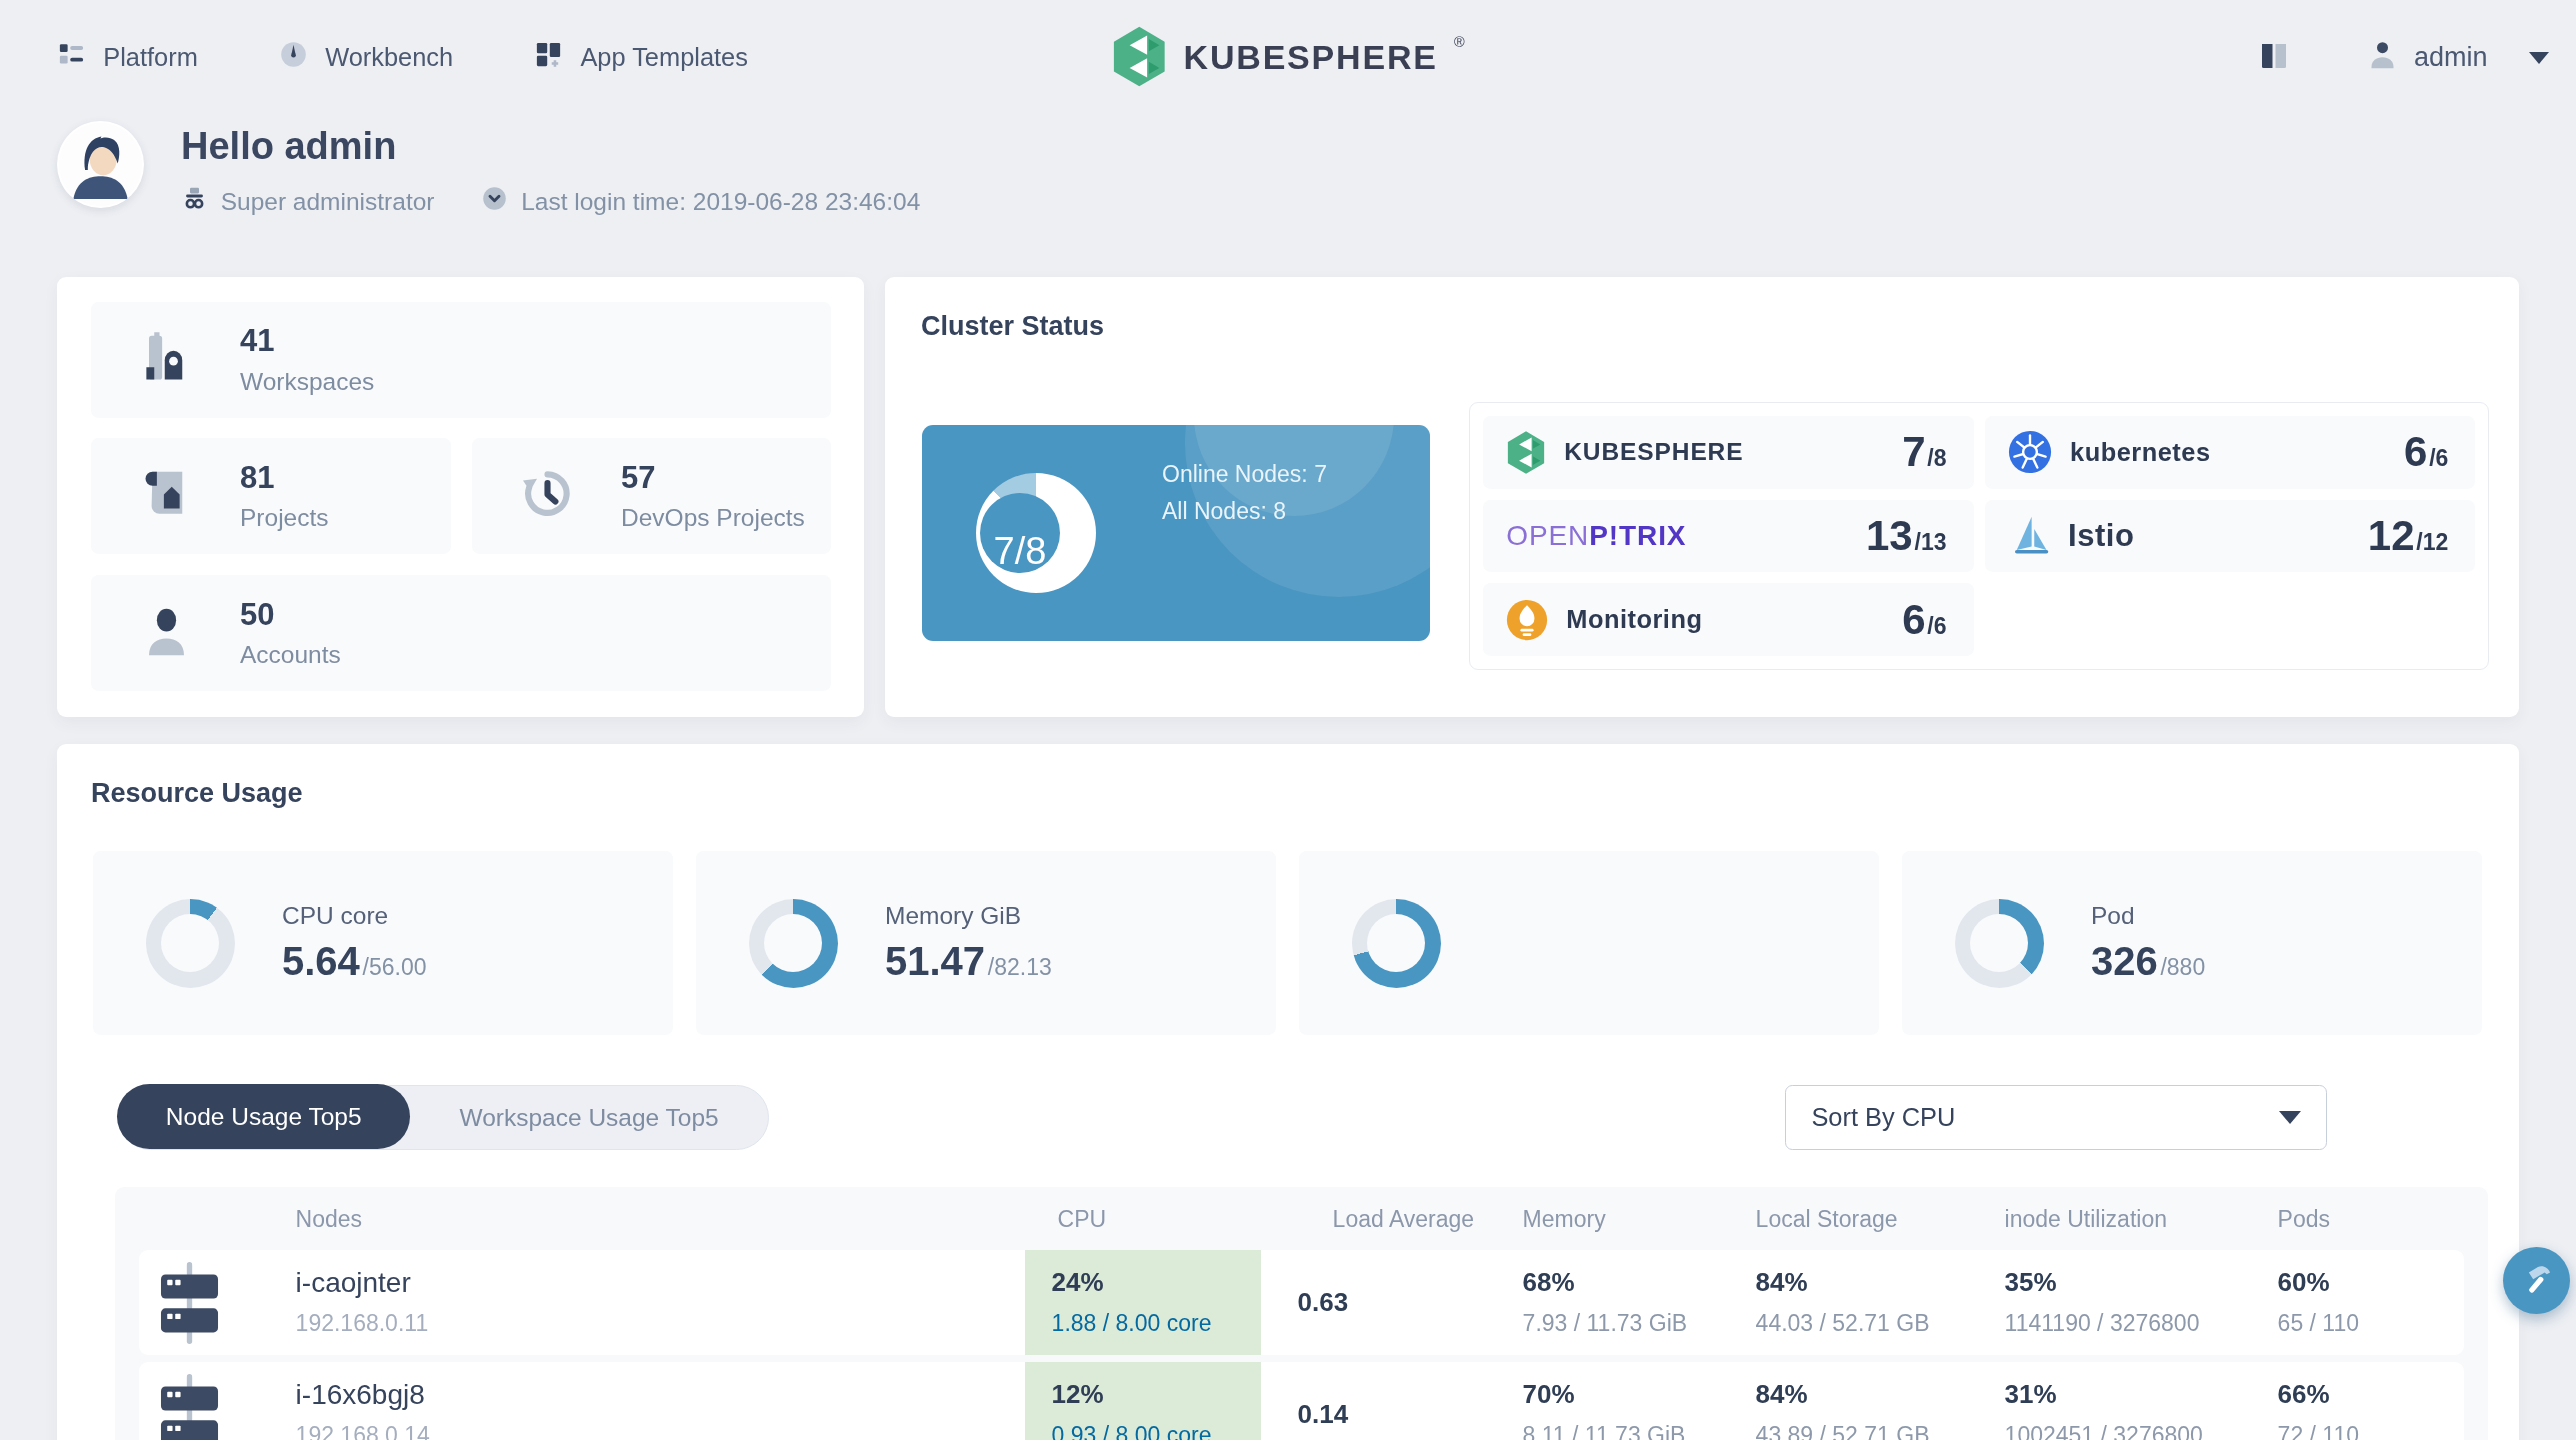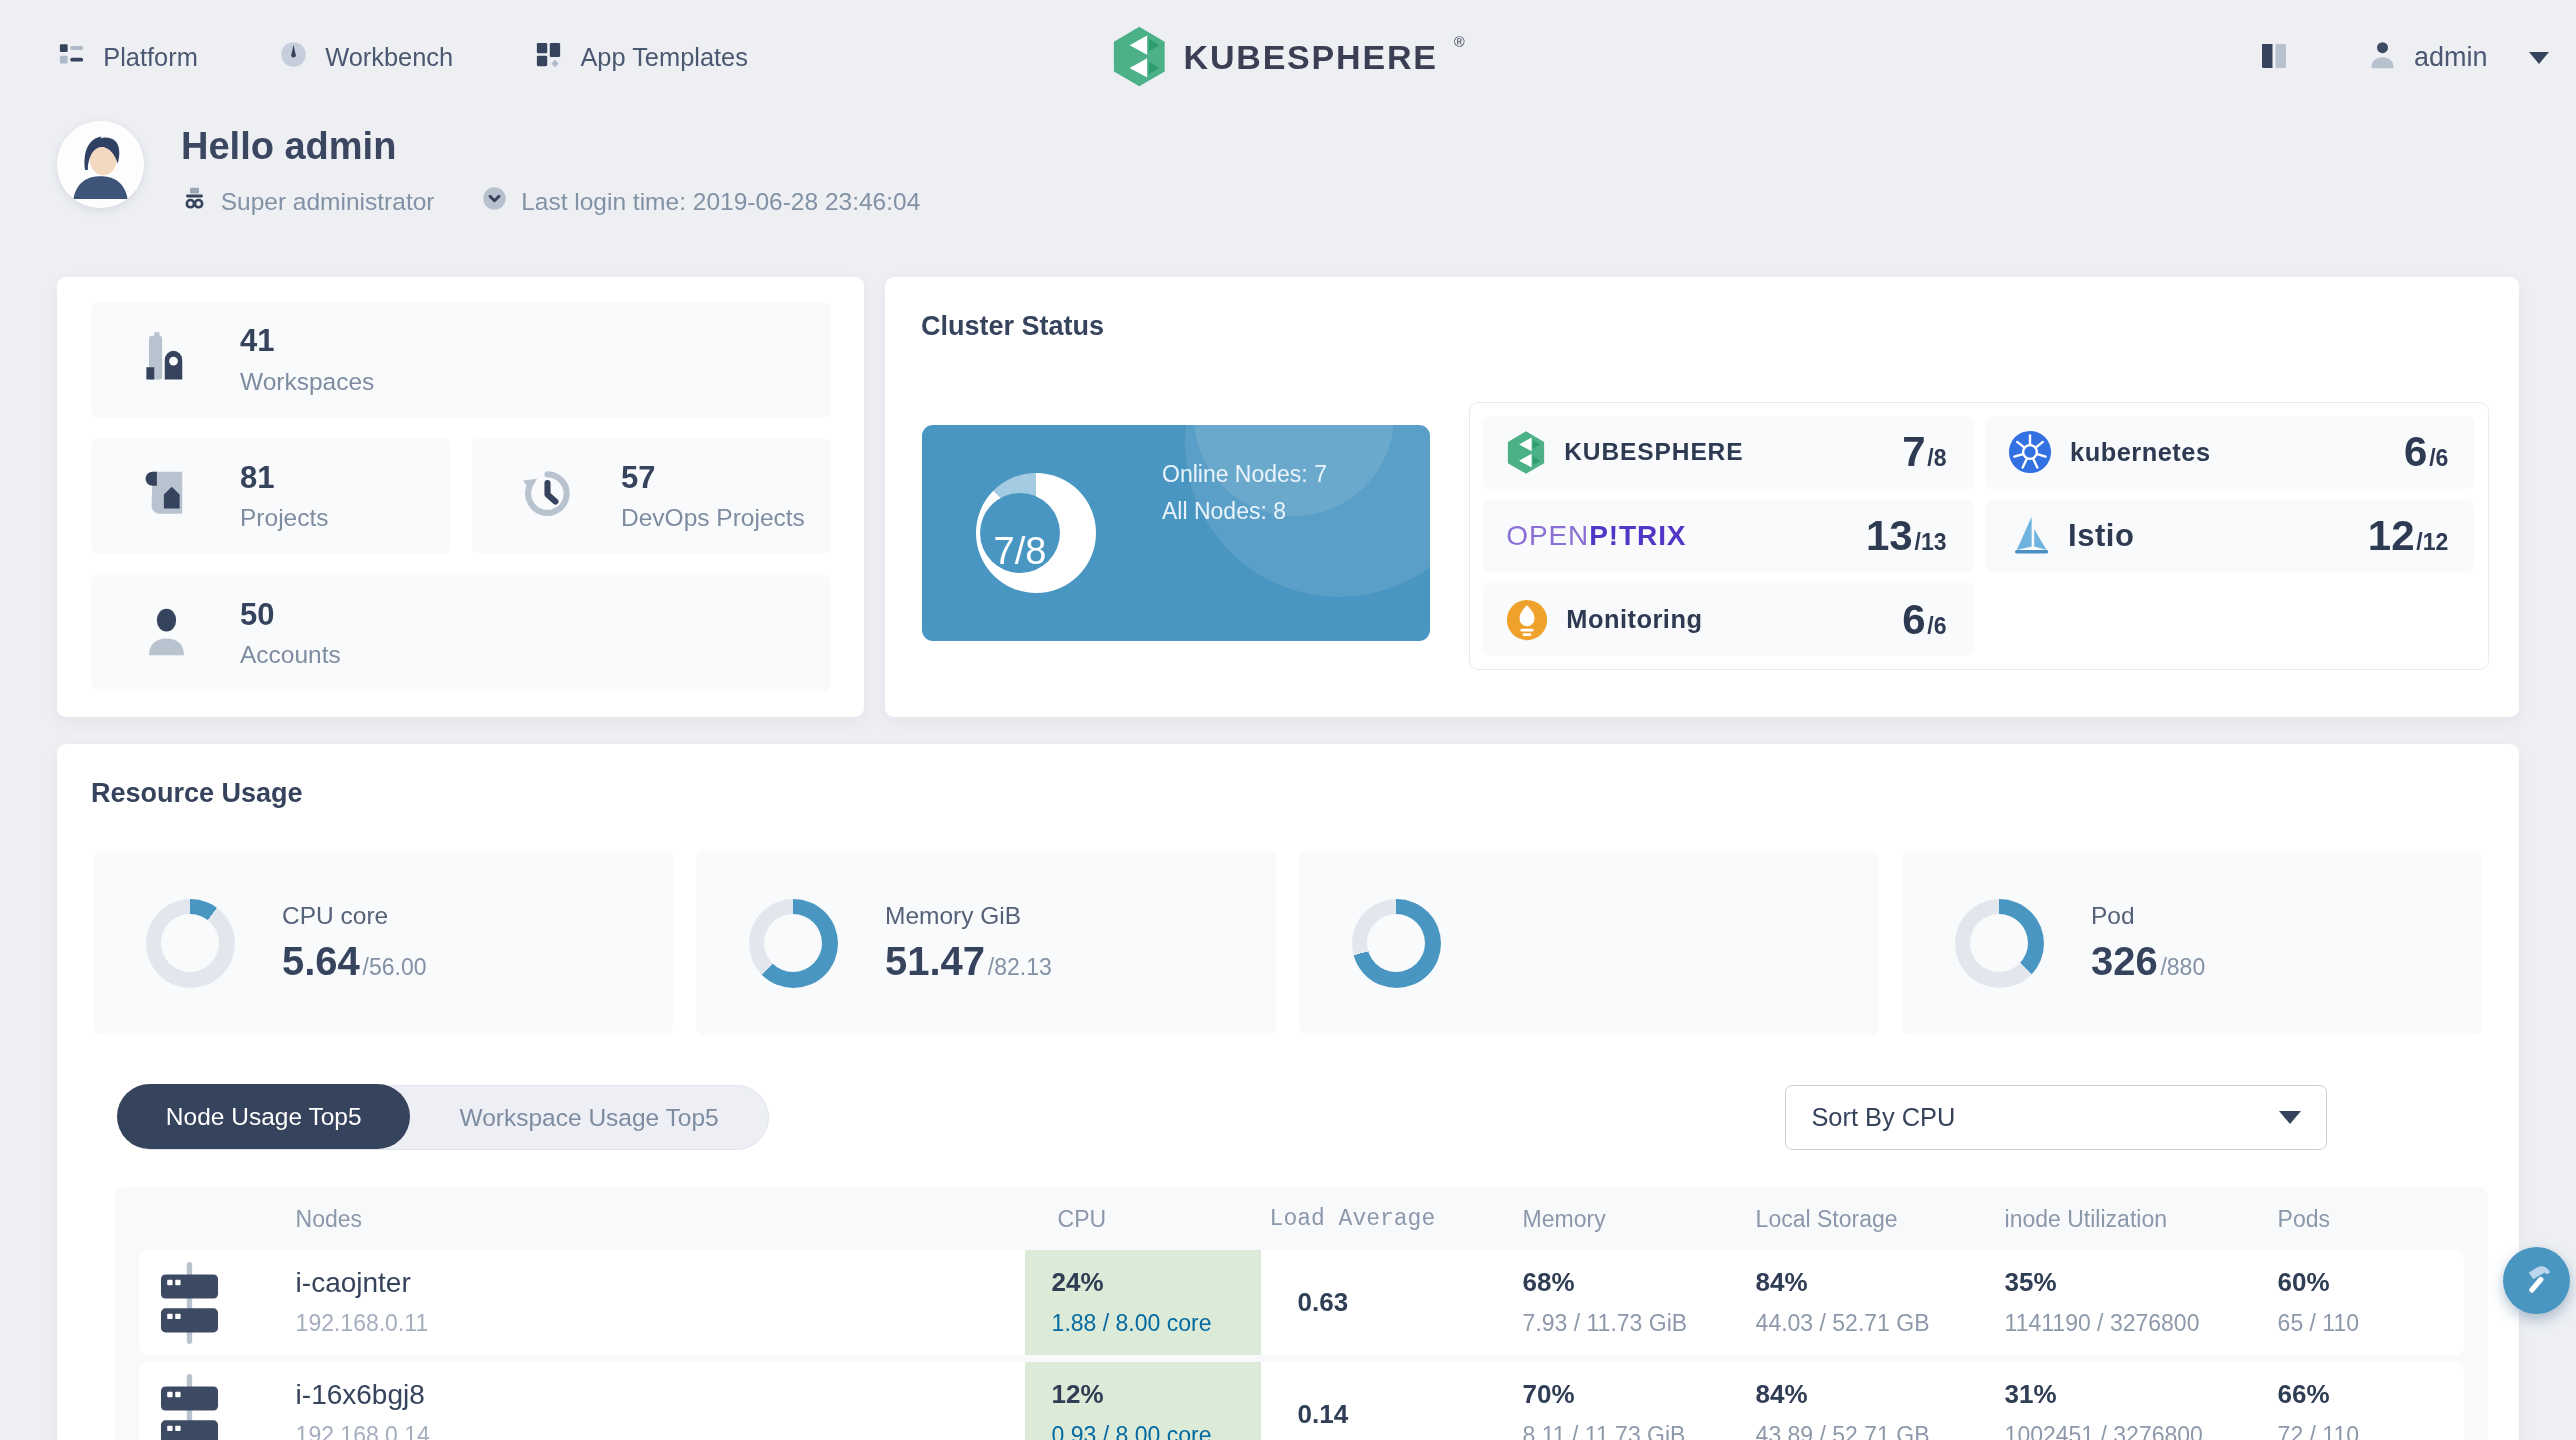--- a/index.html
+++ b/index.html
@@ -84,21 +84,21 @@
   .tabs { position:absolute; left:61px; top:341px; width:651px; height:65px; background:#edeff4; border:1.8px solid #e0e5ed; border-radius:36px; display:flex; align-items:center; }
   .tab-active { width:293px; height:65px; margin:-1.8px 0 0 -1.8px; border-radius:36px; background:#36435c; color:#fff; display:flex; align-items:center; justify-content:center; font-size:24.5px; cursor:pointer; }
   .tab-inactive { flex:1; display:flex; align-items:center; justify-content:center; font-size:24.5px; color:#7e8ca1; cursor:pointer; }
   .sort-select { position:absolute; left:1728px; top:341px; width:542px; height:65px; background:#fff; border:1.8px solid #c7cfdb; border-radius:7.3px; display:flex; align-items:center; padding:0 25.4px; font-size:25.4px; font-weight:500; color:#36435c; cursor:pointer; }
   .sort-caret { margin-left:auto; width:0; height:0; border-left:11px solid transparent; border-right:11px solid transparent; border-top:13.6px solid #36435c; }
 
   
   .node-table { position:absolute; left:58px; top:443px; width:2373px; height:381px; background:#f8f9fb; border-radius:9px; padding:0 23.6px; }
   .thead { position:relative; height:63px; }
   .th { position:absolute; top:50%; transform:translateY(-50%); font-size:23px; color:#8b97ab; }
-  .th-nodes{left:157px;} .th-cpu{left:919px;} .th-load{left:1131px;font-family:Liberation Mono, monospace;} .th-mem{left:1384px;} .th-storage{left:1617px;} .th-inode{left:1866px;} .th-pods{left:2139px;}
+  .th-nodes{left:157px;} .th-cpu{left:919px;} .th-load{left:1194px;} .th-mem{left:1384px;} .th-storage{left:1617px;} .th-inode{left:1866px;} .th-pods{left:2139px;}
   .trow { position:relative; height:105px; background:#fff; border-radius:9px; margin-bottom:7.3px; overflow:hidden; cursor:pointer; }
   .node-icon { position:absolute; left:18px; top:11.8px; }
   .node-name { position:absolute; left:157px; top:17px; font-size:28px; font-weight:500; color:#36435c; }
   .node-ip { position:absolute; left:157px; top:60px; font-size:23px; color:#a5aebe; }
   .cpu-cell { position:absolute; left:886px; top:0; width:236px; height:105px; background:#dcead8; padding:17px 0 0 27px; }
   .cpu-cell .pct { color:#2f3e55; }
   .cpu-cell .det { color:#0369a1; }
   .pct { font-size:26px; font-weight:700; color:#2f3e55; margin-bottom:11.8px; }
   .det { font-size:23px; color:#8d99ab; }
   .load-cell { position:absolute; left:1159px; top:0; height:105px; display:flex; align-items:center; font-size:26px; font-weight:600; color:#2f3e55; }

